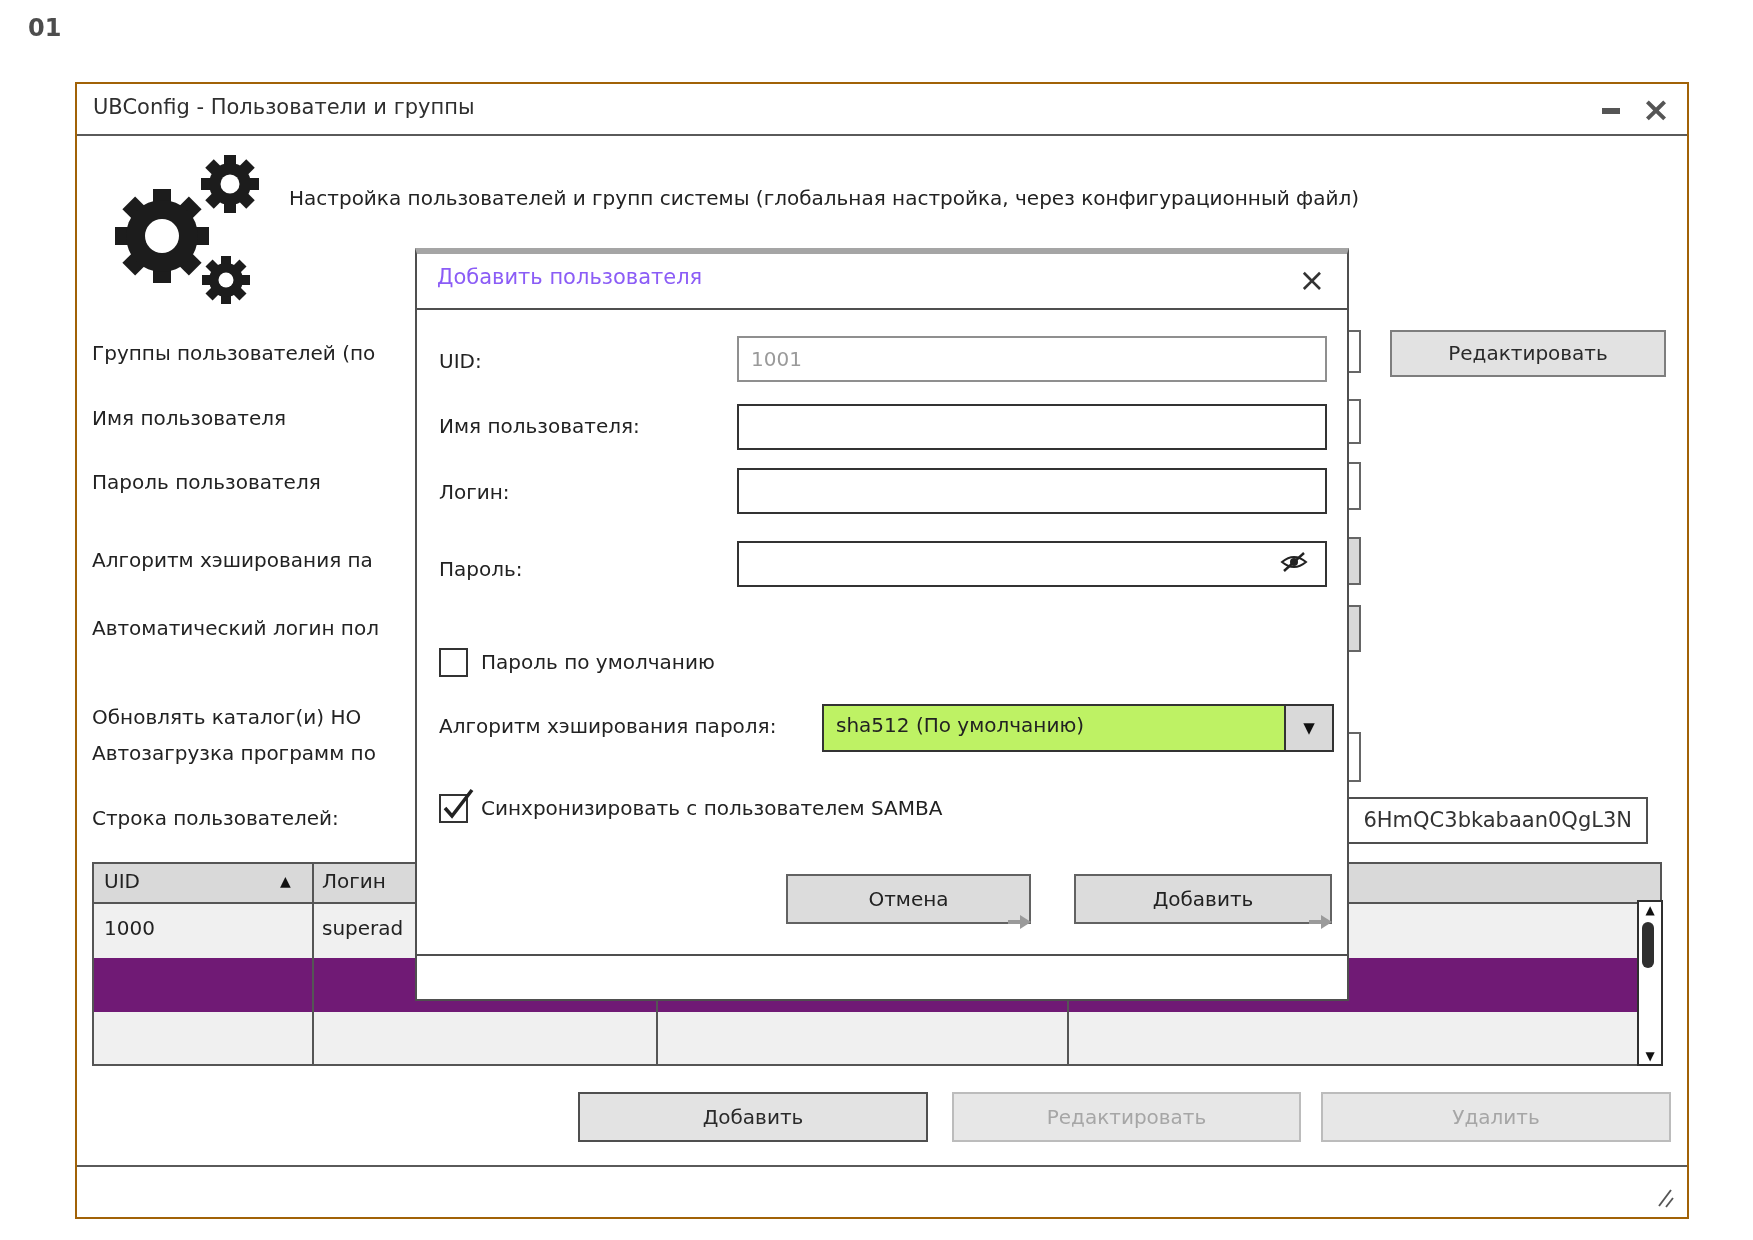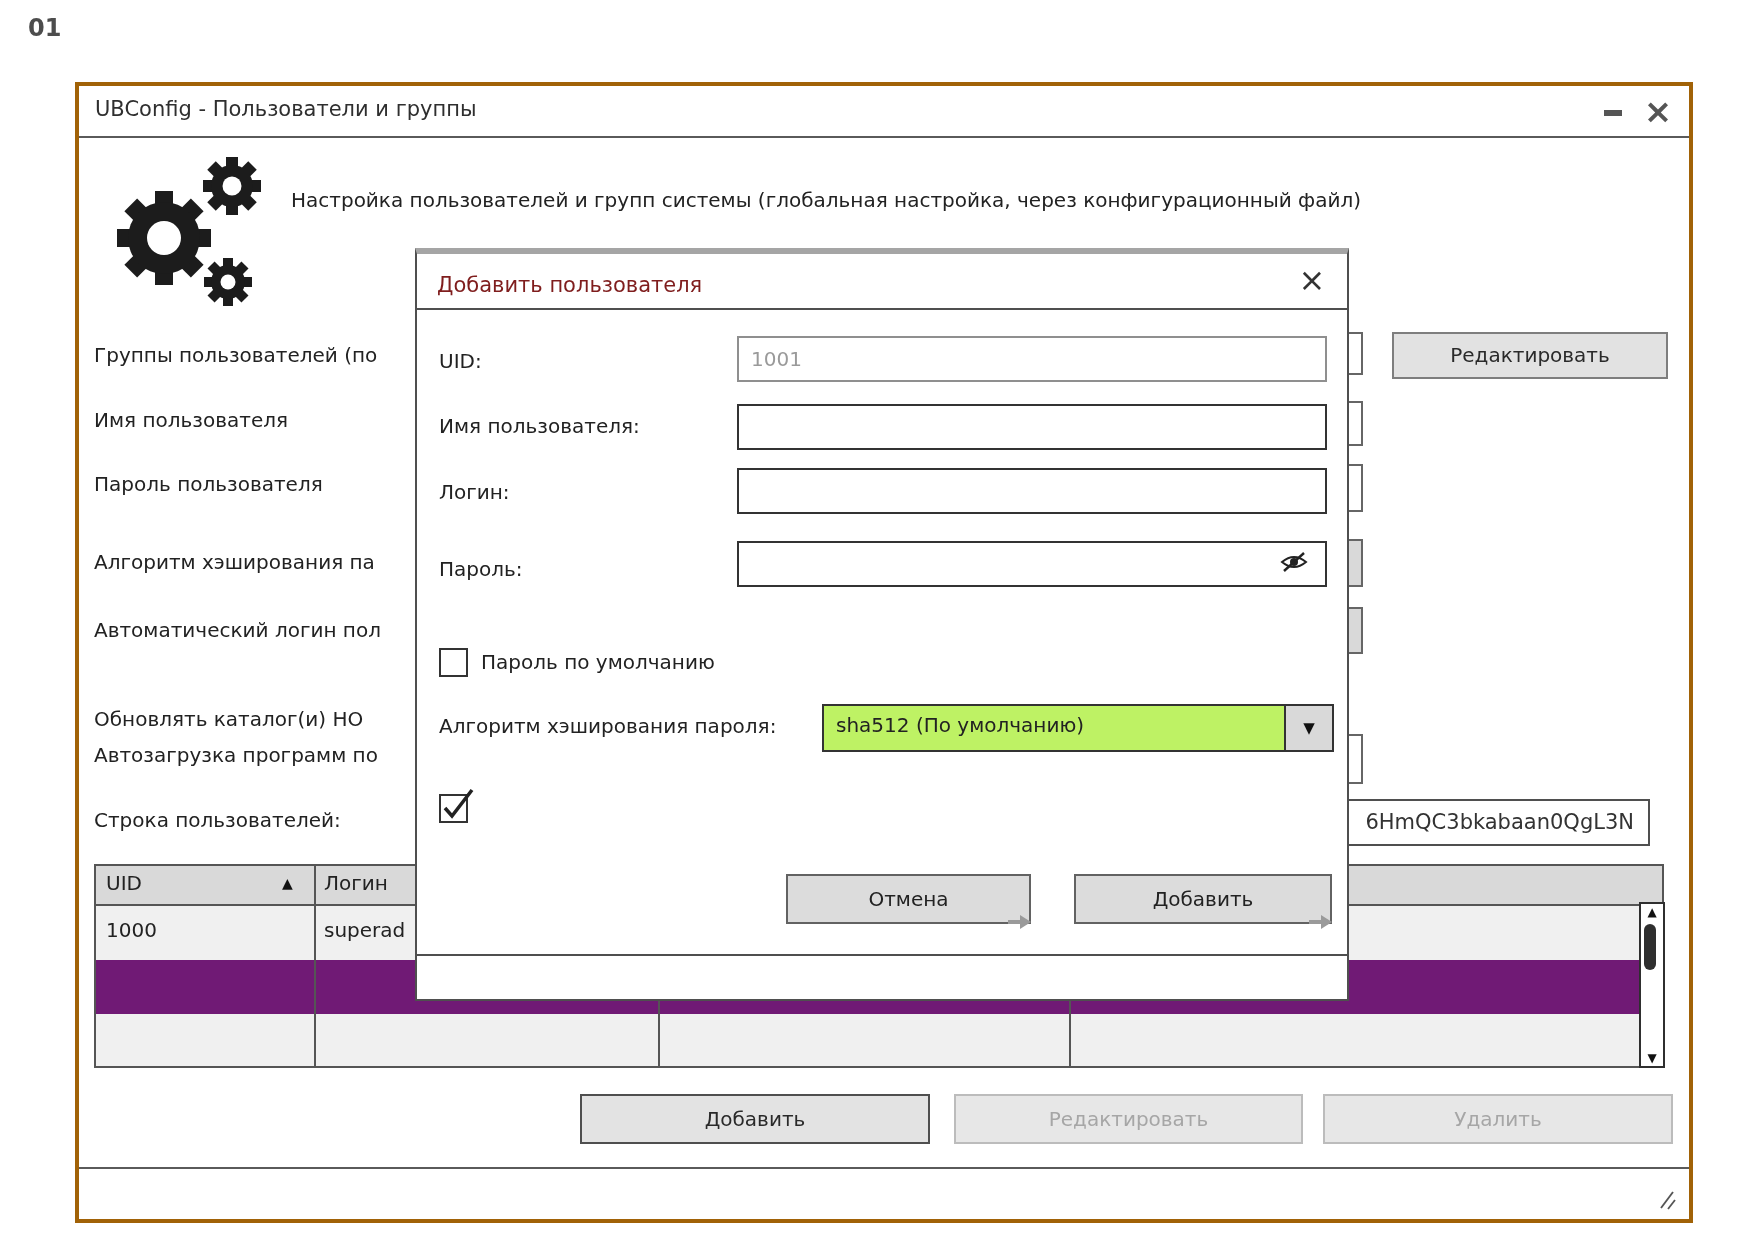--- a/index.html
+++ b/index.html
@@ -1,21 +1,21 @@
 <!DOCTYPE html>
 <html><head>
 <meta charset="utf-8">
 <style>
   html,body{margin:0;padding:0;background:#ffffff;}
   body{width:1753px;height:1240px;position:relative;font-family:"DejaVu Sans",sans-serif;color:#2f2f2f;overflow:hidden;}
   .abs{position:absolute;}
 
   #figure-label{left:28px;top:14px;font-size:24px;font-weight:bold;color:#4d4d4d;}
 
-  #app-window{left:75px;top:82px;width:1610px;height:1133px;border:4px solid #a16207;background:#fff;}
+  #app-window{left:75px;top:82px;width:1610px;height:1133px;border:2px solid #a16207;background:#fff;}
 
   .titlebar{left:0;top:0;right:0;height:50px;border-bottom:2px solid #5a5a5a;background:#fff;}
   .title-text{left:16px;top:11px;font-size:21px;color:#2f2f2f;}
   .min-btn{right:60px;top:8px;width:32px;height:34px;}
   .min-dash{left:7px;top:16px;width:18px;height:6px;background:#555;}
   .close-btn{right:12px;top:4px;width:38px;height:42px;font-size:34px;font-weight:bold;color:#555;text-align:center;line-height:42px;}
 
   .description{left:212px;top:102px;width:1340px;font-size:20px;color:#222;}
 
   .form-label{left:15px;height:27px;font-size:20px;color:#222;white-space:nowrap;}
@@ -48,21 +48,21 @@
   .footer-btn{top:1008px;height:46px;line-height:46px;}
   #footer-add{left:501px;width:346px;border-color:#4f4f4f;}
   #footer-edit{left:875px;width:345px;}
   #footer-delete{left:1244px;width:346px;}
 
   .statusbar{left:0;right:0;top:1081px;height:48px;border-top:2px solid #5a5a5a;background:#fff;}
 
   
   #dialog{left:415px;top:248px;width:930px;height:745px;background:#fff;border:2px solid #4f4f4f;border-top:6px solid #a5a5a5;z-index:10;}
   .dlg-titlebar{left:0;right:0;top:0;height:54px;border-bottom:2px solid #4f4f4f;}
-  .dlg-title{left:20px;top:11px;font-size:21px;color:#7f1d1d;margin-top:8px;}
+  .dlg-title{left:20px;top:11px;font-size:21px;color:#8b5cf6;}
   .dlg-close{right:16px;top:4px;width:38px;height:44px;font-size:32px;color:#333;text-align:center;line-height:44px;}
   .dlg-label{left:22px;font-size:20px;color:#222;white-space:nowrap;}
   .dlg-input{left:320px;width:562px;height:42px;border:2px solid #333;background:#fff;font-family:"DejaVu Sans",sans-serif;
     font-size:20px;color:#222;padding:0 12px;outline:none;}
   #uid-field{border-color:#8f8f8f;color:#9a9a9a;}
   .checkbox{width:25px;height:25px;border:2px solid #333;background:#fff;}
   .cb-label{font-size:20px;color:#222;}
   #hash-select{left:405px;top:450px;width:508px;height:44px;border:2px solid #333;background:#bef264;}
   #hash-value{left:12px;top:7px;font-size:20px;color:#222;white-space:nowrap;}
   #hash-arrow-btn{right:0;top:0;width:46px;height:100%;background:#d9d9d9;border-left:2px solid #333;text-align:center;}
@@ -208,20 +208,21 @@
     <div class="abs" id="hash-arrow-btn">
       <span>▼</span>
     </div>
   </div>
 
   <div class="abs checkbox" style="left:22px;top:540px;">
     <svg class="abs" style="left:-2px;top:-10px;overflow:visible;" width="40" height="38" viewBox="0 0 40 38">
       <polyline points="6,22 13,30 33,4" fill="none" stroke="#222" stroke-width="3.5"></polyline>
     </svg>
   </div>
+  <div class="abs cb-label" style="left:64px;top:542px;">Синхронизировать с пользователем SAMBA</div>
 
   <div class="abs dlg-btn" id="dlg-cancel">
     <span>Отмена</span>
     <svg class="abs cursor-arrow" width="26" height="17" viewBox="0 0 26 17">
       <line x1="1" y1="8" x2="15" y2="8" stroke="#9a9a9a" stroke-width="4"></line>
       <polygon points="13,1 24,8 13,15" fill="#9a9a9a"></polygon>
     </svg>
   </div>
   <div class="abs dlg-btn" id="dlg-add">
     <span>Добавить</span>

